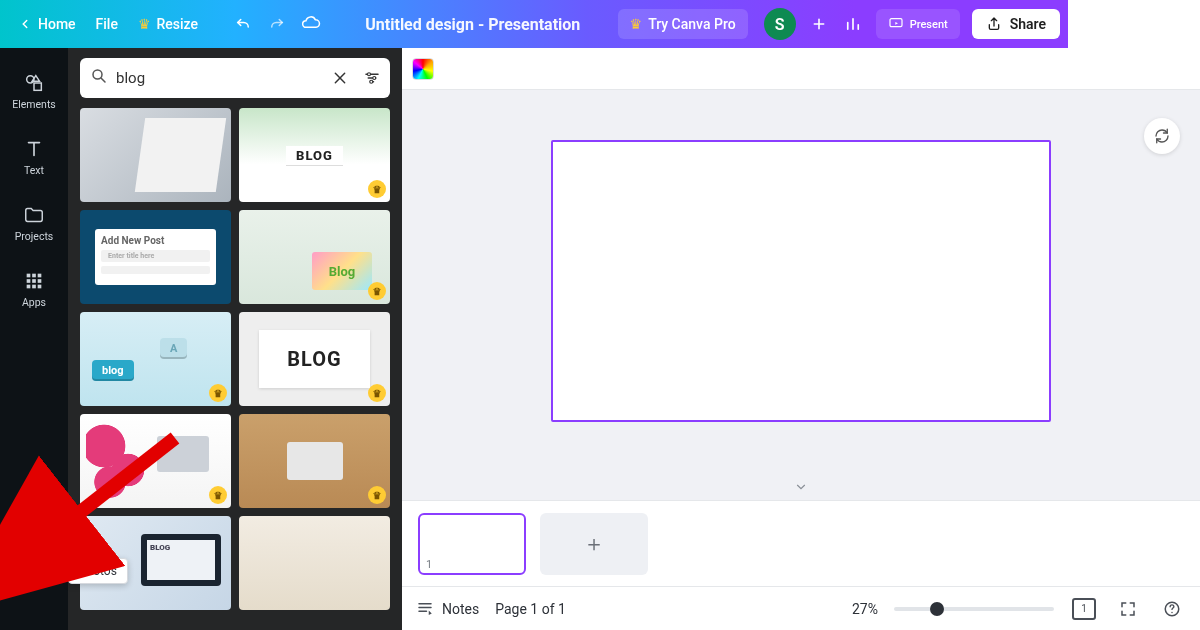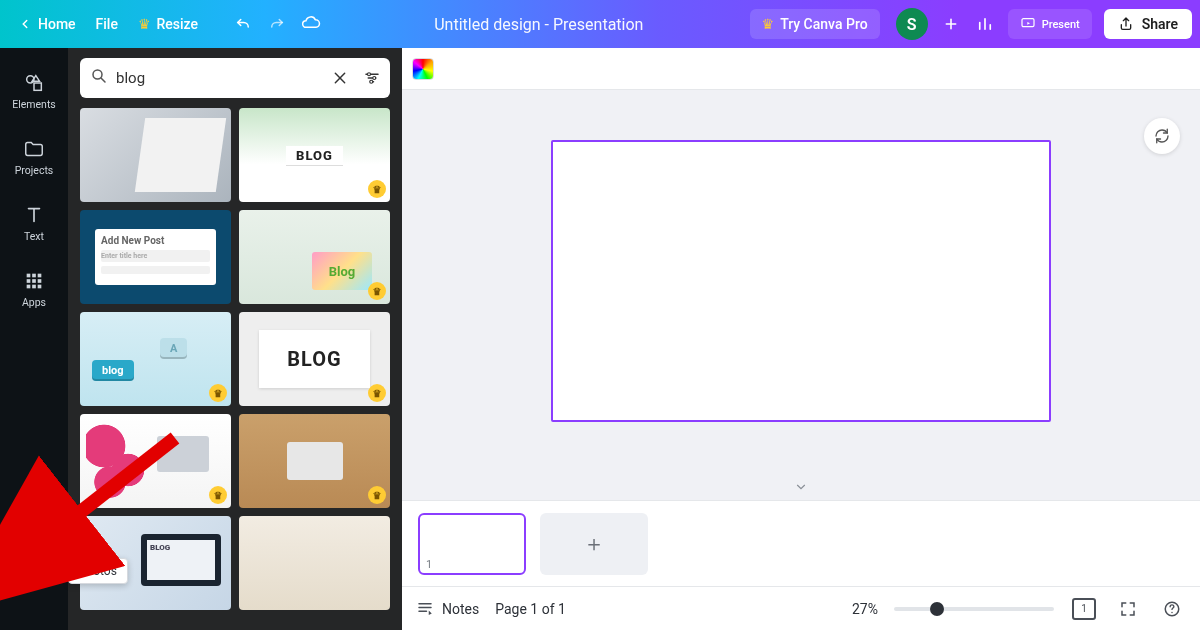--- a/index.html
+++ b/index.html
@@ -1,32 +1,32 @@
 <!DOCTYPE html>
 <html><head>
 <meta charset="utf-8">
 <style>
   * { box-sizing: border-box; margin: 0; padding: 0; font-family: -apple-system, BlinkMacSystemFont, "Segoe UI", Roboto, sans-serif; }
   html, body { width: 1200px; height: 630px; overflow: hidden; background: #fff; }
 
   
   .topbar {
     height: 48px;
-    width: 1200px;
+    width: 1068px;
     display: flex;
     align-items: center;
     background: linear-gradient(90deg, #00c4cc 0%, #22b1ff 22%, #6a5bff 55%, #8b3dff 80%, #8b3dff 100%);
     color: #fff;
     padding: 0 8px;
   }
   .tb-btn { display: flex; align-items: center; gap: 6px; padding: 6px 10px; border-radius: 6px; cursor: pointer; font-size: 14px; font-weight: 500; white-space: nowrap; }
   .tb-btn.icon-only { padding: 6px; width: 34px; justify-content: center; }
   .tb-btn svg { fill: #fff; }
   .title {
-    flex: 1; text-align: center; font-size: 16px; color: #fff; font-weight: 400; opacity: .95;
+    flex: 1; text-align: center; font-size: 16px; color: #fff; font-weight: 700; opacity: .95;
   }
   .try-pro {
     background: rgba(255,255,255,0.14);
     border-radius: 6px;
     padding: 7px 12px;
     display: flex; align-items: center; gap: 6px;
     font-size: 14px; font-weight: 500;
     margin-right: 10px;
   }
   .crown { color: #ffcc33; }
@@ -332,29 +332,29 @@
     <div class="rail-item">
       <svg width="22" height="22" viewBox="0 0 24 24">
           <circle cx="8" cy="8" r="4" stroke="#cdd4db" stroke-width="1.6" fill="none"></circle>
           <rect x="12" y="12" width="8" height="8" stroke="#cdd4db" stroke-width="1.6" fill="none"></rect>
           <path d="M14 4l4 6h-8z" stroke="#cdd4db" stroke-width="1.6" fill="none"></path>
         </svg>
       <span>Elements</span>
     </div>
     <div class="rail-item">
       <svg width="22" height="22" viewBox="0 0 24 24">
-          <path d="M3 7a2 2 0 012-2h4l2 2h8a2 2 0 012 2v8a2 2 0 01-2 2H5a2 2 0 01-2-2V7z" stroke="#cdd4db" stroke-width="1.6" fill="none"></path>
-        </svg>
-      <span>Projects</span>
+          <path d="M6 5h12M12 5v14" stroke="#cdd4db" stroke-width="1.8" stroke-linecap="round"></path>
+        </svg>
+      <span>Text</span>
     </div>
     <div class="rail-item">
       <svg width="22" height="22" viewBox="0 0 24 24">
-          <path d="M6 5h12M12 5v14" stroke="#cdd4db" stroke-width="1.8" stroke-linecap="round"></path>
-        </svg>
-      <span>Text</span>
+          <path d="M3 7a2 2 0 012-2h4l2 2h8a2 2 0 012 2v8a2 2 0 01-2 2H5a2 2 0 01-2-2V7z" stroke="#cdd4db" stroke-width="1.6" fill="none"></path>
+        </svg>
+      <span>Projects</span>
     </div>
     <div class="rail-item">
       <svg width="22" height="22" viewBox="0 0 24 24">
           <rect x="4" y="4" width="4" height="4"></rect>
           <rect x="10" y="4" width="4" height="4"></rect>
           <rect x="16" y="4" width="4" height="4"></rect>
           <rect x="4" y="10" width="4" height="4"></rect>
           <rect x="10" y="10" width="4" height="4"></rect>
           <rect x="16" y="10" width="4" height="4"></rect>
           <rect x="4" y="16" width="4" height="4"></rect>
@@ -409,21 +409,21 @@
         <div class="thumb t1"></div>
         <div class="thumb t2">
           <span class="blog-card">BLOG</span>
           <span class="premium-badge">♛</span>
         </div>
       </div>
       <div class="row2">
         <div class="thumb t3">
           <div class="form">
             <div class="hd">Add New Post</div>
-            <div class="inp" style="display:flex;align-items:center;padding:0 0;">
+            <div class="inp" style="display:flex;align-items:center;padding:0 7px;">
                 <span style="font-size:7px;color:#aaa">Enter title here</span>
               </div>
             <div class="inp" style="height:8px"></div>
           </div>
         </div>
         <div class="thumb t4">
           <div class="screen">
               <span>Blog</span>
             </div>
           <span class="premium-badge">♛</span>

